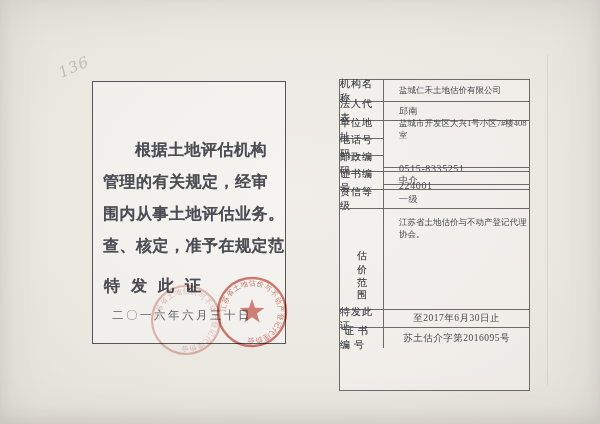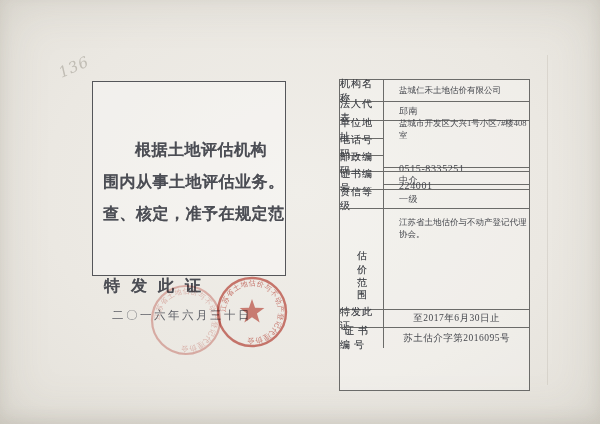--- a/index.html
+++ b/index.html
@@ -19,21 +19,21 @@
     background:rgba(175,170,158,.28);
   }
   .handwritten{
     position:absolute;left:58px;top:58px;
     font-family:"DejaVu Serif","Liberation Serif",serif;
     font-style:italic;font-size:15px;color:#b7b3aa;
     transform:rotate(-24deg);letter-spacing:1px;opacity:.8;
   }
   
   .left-page{
-    position:absolute;left:92px;top:81px;width:194px;height:195px;
+    position:absolute;left:92px;top:81px;width:194px;height:263px;
     border:1px solid #55565a;
     background:rgba(255,255,255,.35);
     box-sizing:border-box;
   }
   .cert-paragraph{
     position:absolute;left:10px;top:52px;width:176px;
     font-size:16px;line-height:32px;font-weight:bold;
     color:#4b4d54;letter-spacing:0.5px;
     text-shadow:0 0 .6px rgba(75,77,84,.55);
   }
@@ -89,20 +89,21 @@
 
 <div class="scan">
 
   <div class="crease"></div>
 
   <span class="handwritten">136</span>
 
   <div class="left-page">
     <div class="cert-paragraph">
       <div class="pline indent">根据土地评估机构</div>
+      <div class="pline">管理的有关规定，经审</div>
       <div class="pline">围内从事土地评估业务。</div>
       <div class="pline">查、核定，准予在规定范</div>
     </div>
     <div class="issue-line">特发此证</div>
     <div class="date-line">二〇一六年六月三十日</div>
   </div>
 
   <svg class="seal seal-left" width="90" height="90" viewBox="-45 -45 90 90">
     <defs>
       <path id="arcL" d="M -26.5 0 A 26.5 26.5 0 1 1 26.5 0 A 26.5 26.5 0 1 1 -26.5 0" fill="none"></path>

